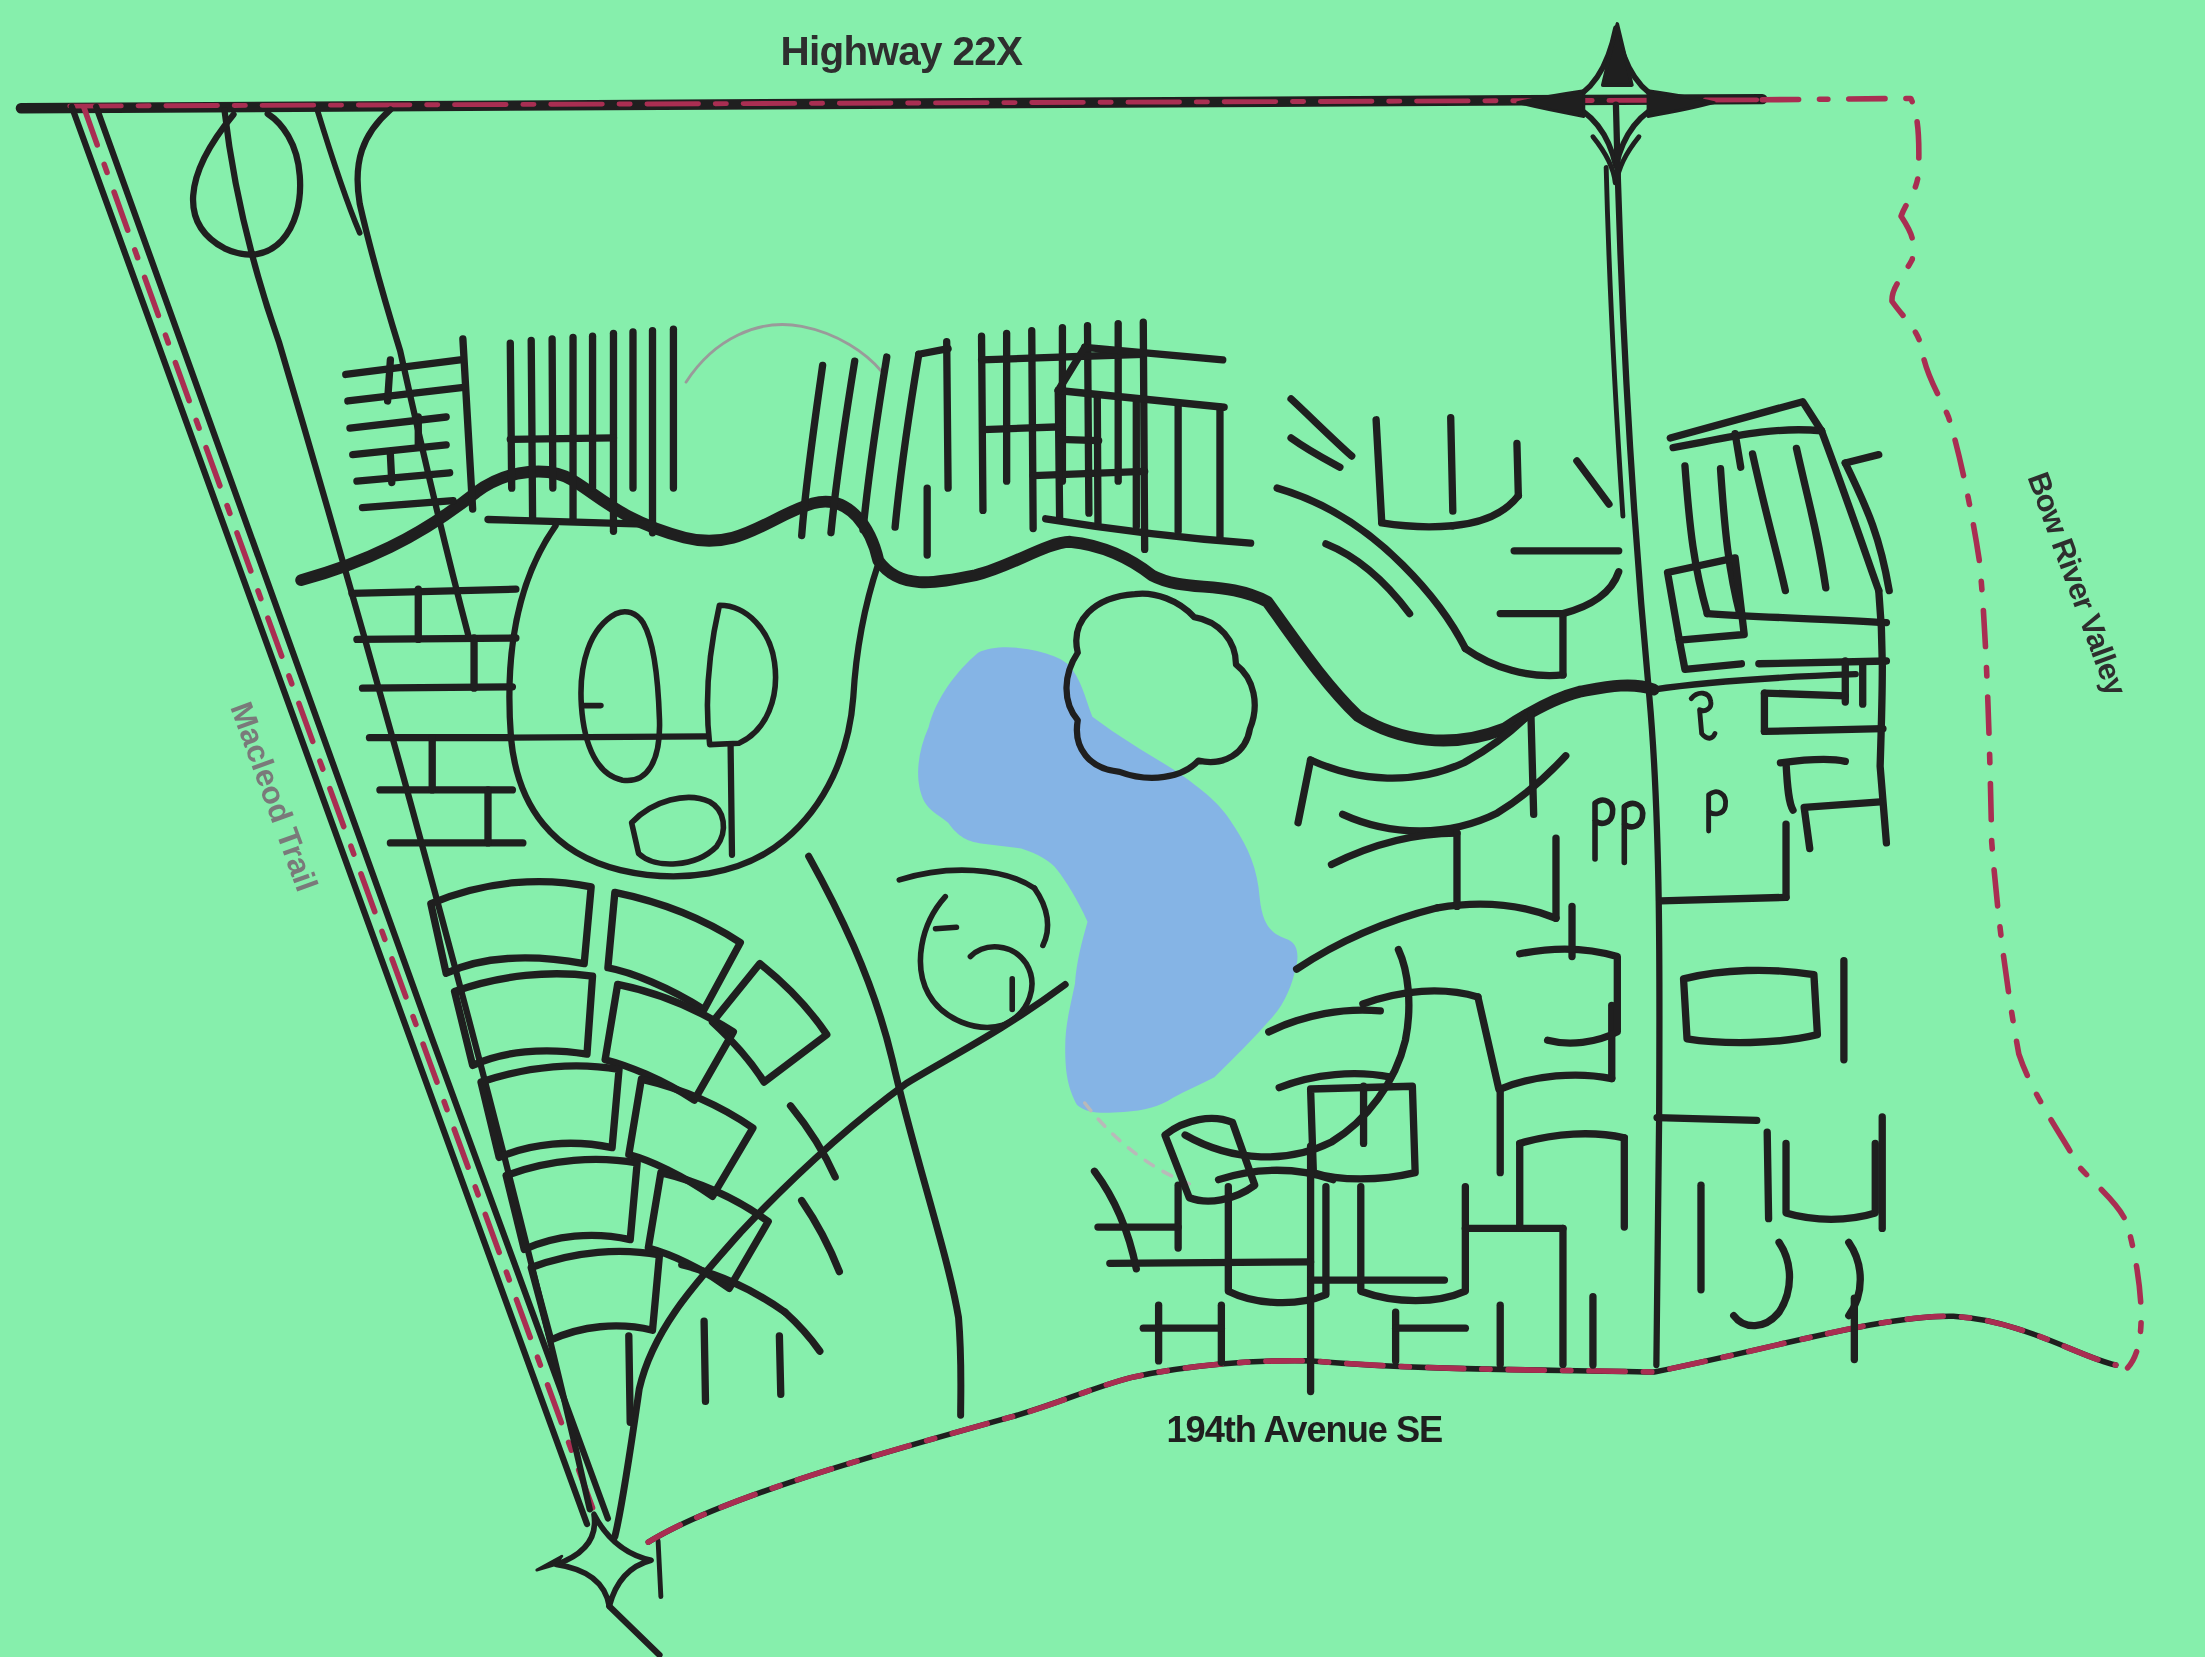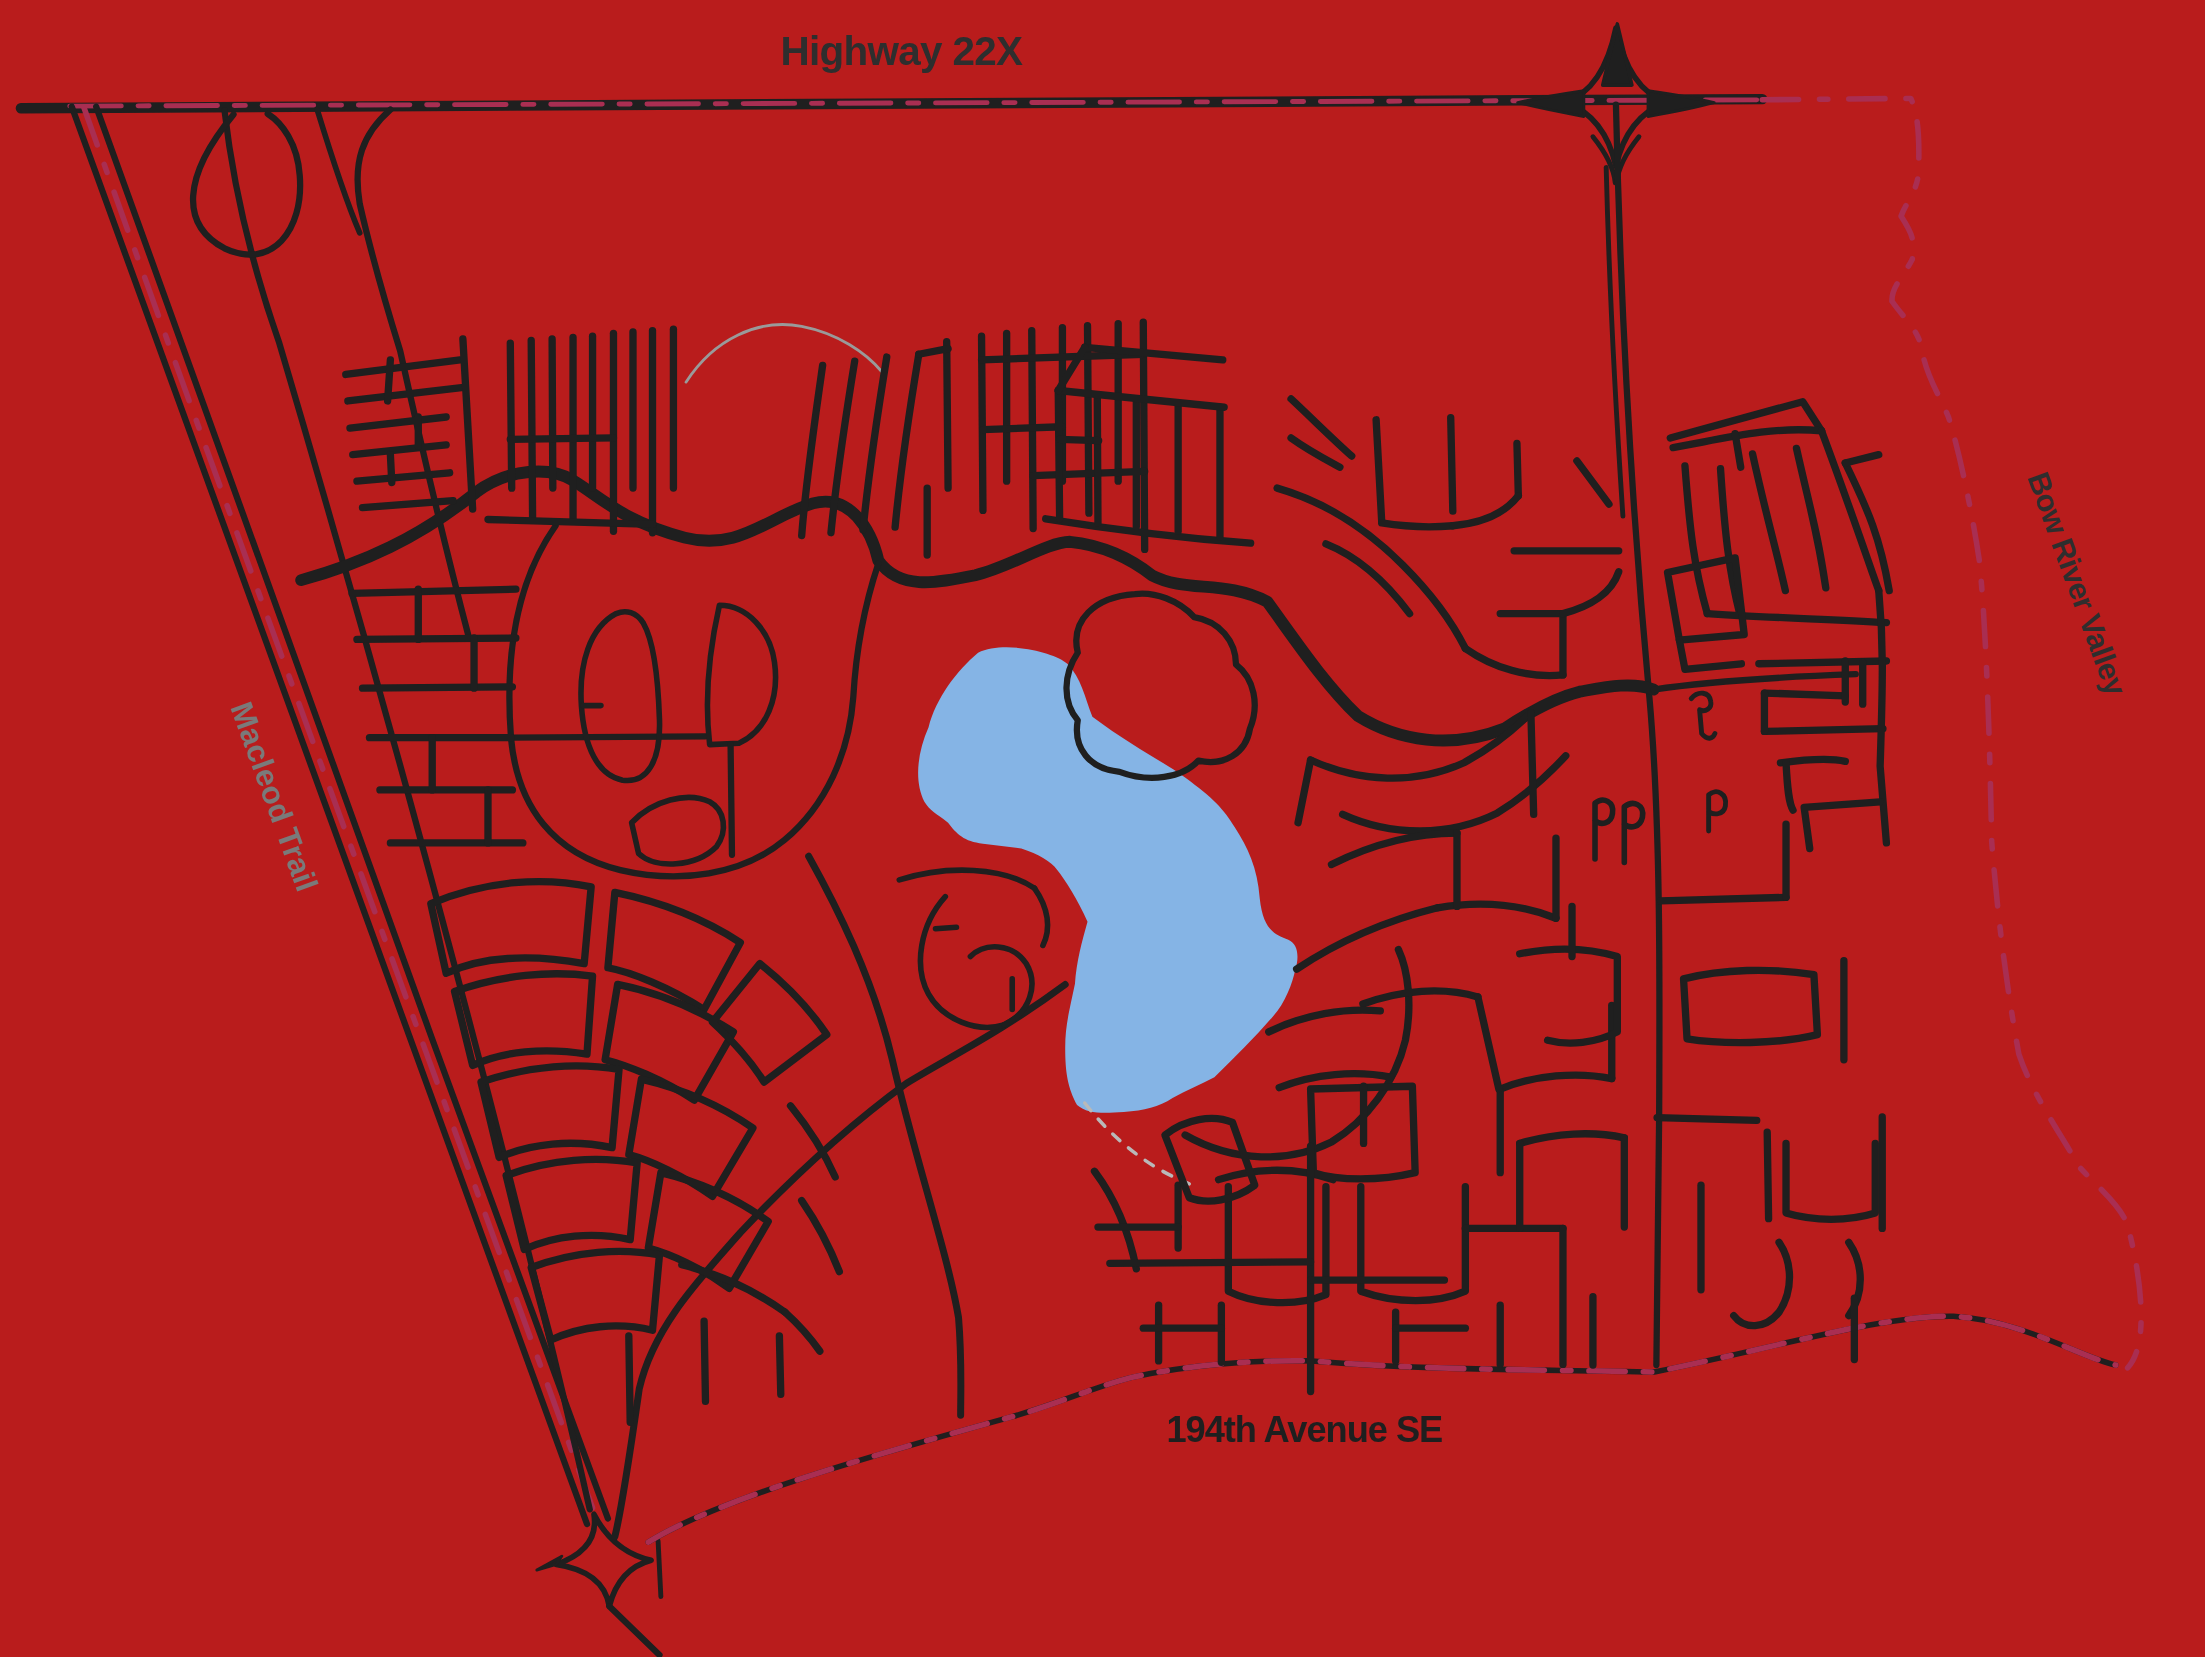--- a/index.html
+++ b/index.html
@@ -1,16 +1,16 @@
 <!DOCTYPE html>
 <html style="font-size:11px"><head>
 <meta charset="utf-8">
 <style>
   html,body{margin:0;padding:0;background:#ffffff;}
-  .wrap{width:2205px;height:1658px;position:relative;background:#b91c1c;overflow:hidden;}
+  .wrap{width:2205px;height:1658px;position:relative;background:#86efac;overflow:hidden;}
   text{font-family:"Liberation Sans", sans-serif;}
 </style>
 </head>
 <body>
 <div class="wrap">
 <svg width="2205" height="1658" viewBox="0 0 3163 2378">
 <g fill="none" stroke-linecap="round" stroke-linejoin="round">
 
 <path fill="#85b4e5" stroke="none" d="M1403,936
 C1373,961 1342,1002 1332,1043 C1316,1079 1311,1120 1326,1150 C1334,1163 1342,1166 1360,1180

